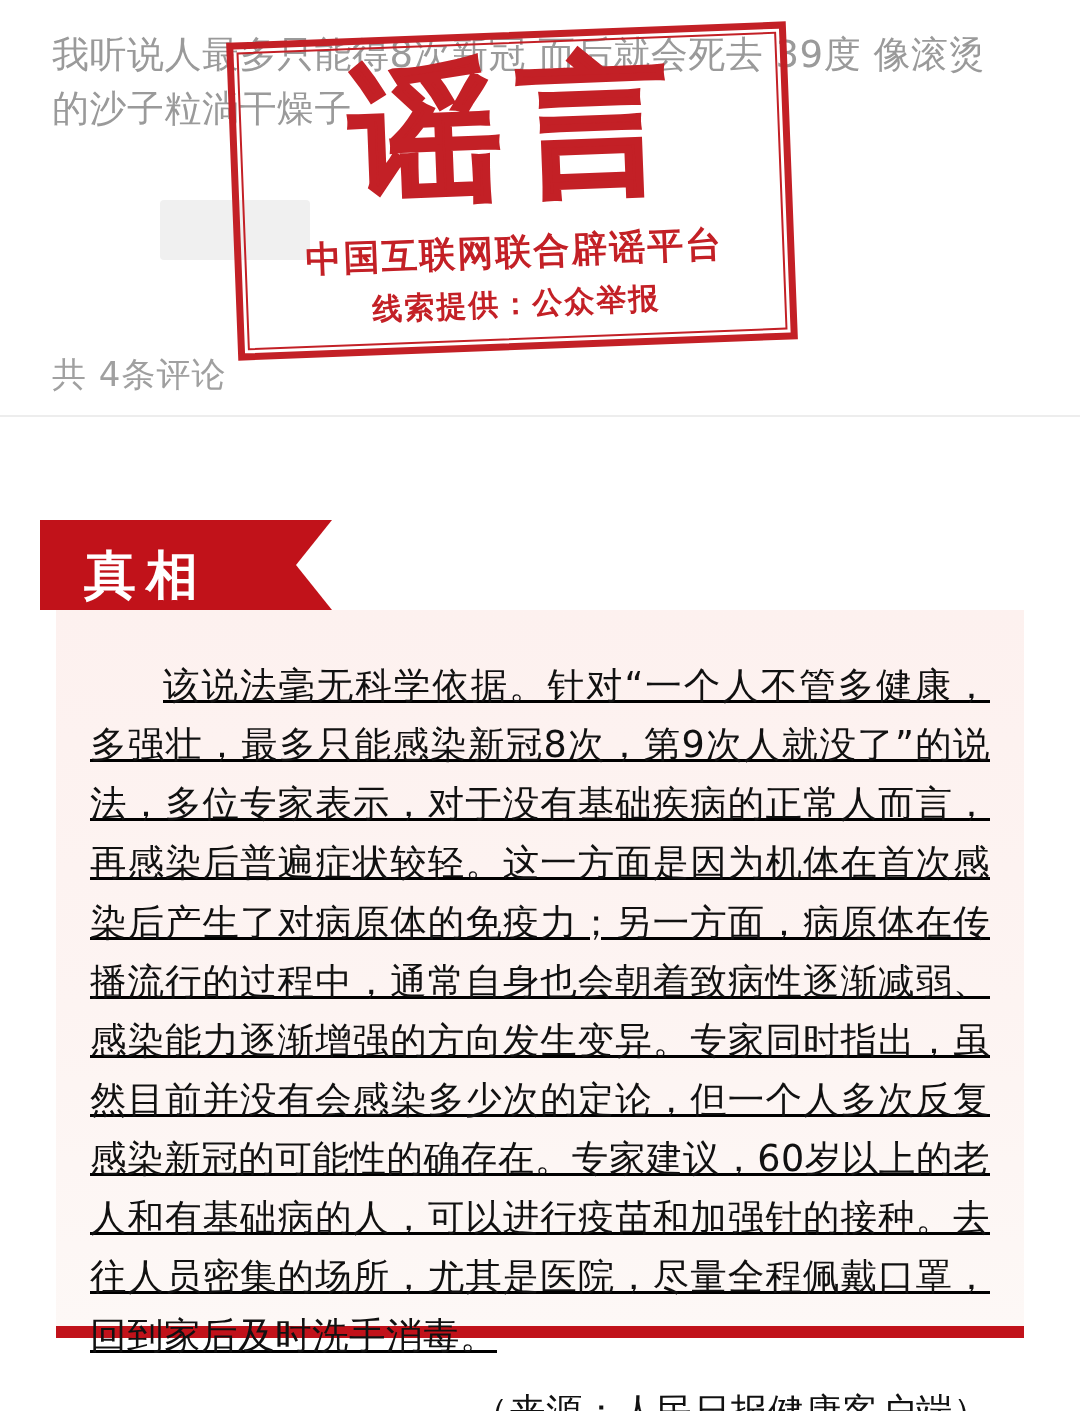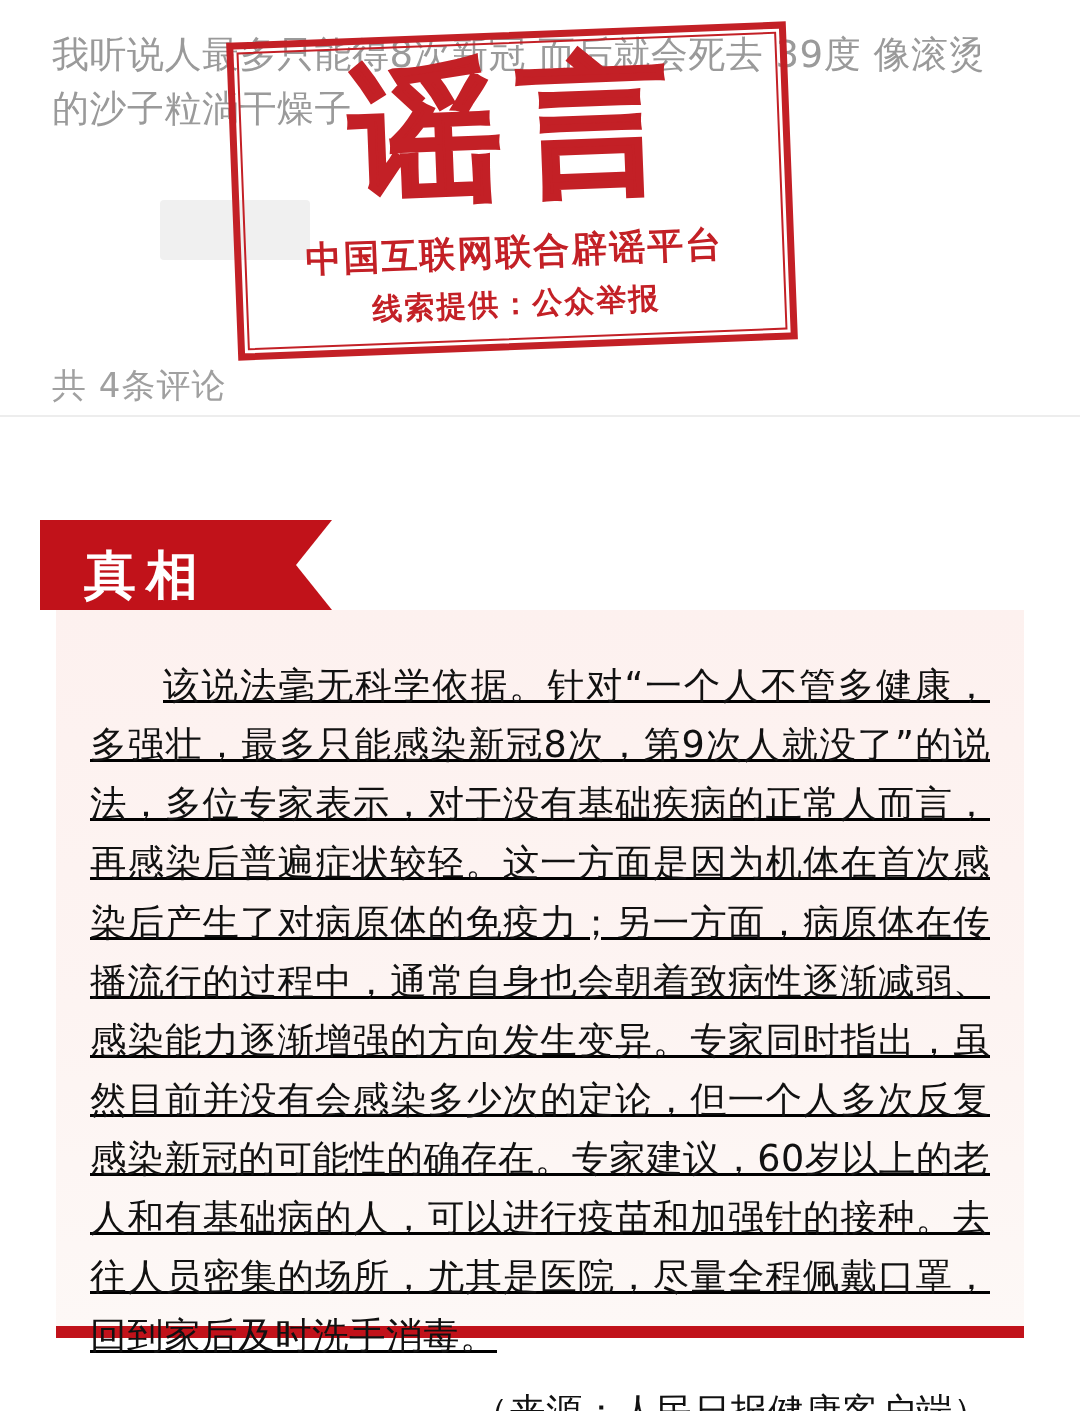--- a/index.html
+++ b/index.html
@@ -45,21 +45,20 @@
     background: #f0f0f0;
     border-radius: 4px;
   }
   .comment-count {
     position: absolute;
     left: 52px;
     top: 352px;
     font-size: 34px;
     color: #a0a0a0;
     letter-spacing: 1px;
-    margin-top: 11px;
   }
   .divider-line {
     position: absolute;
     left: 0;
     top: 415px;
     width: 1080px;
     height: 2px;
     background: #ededed;
   }
 

